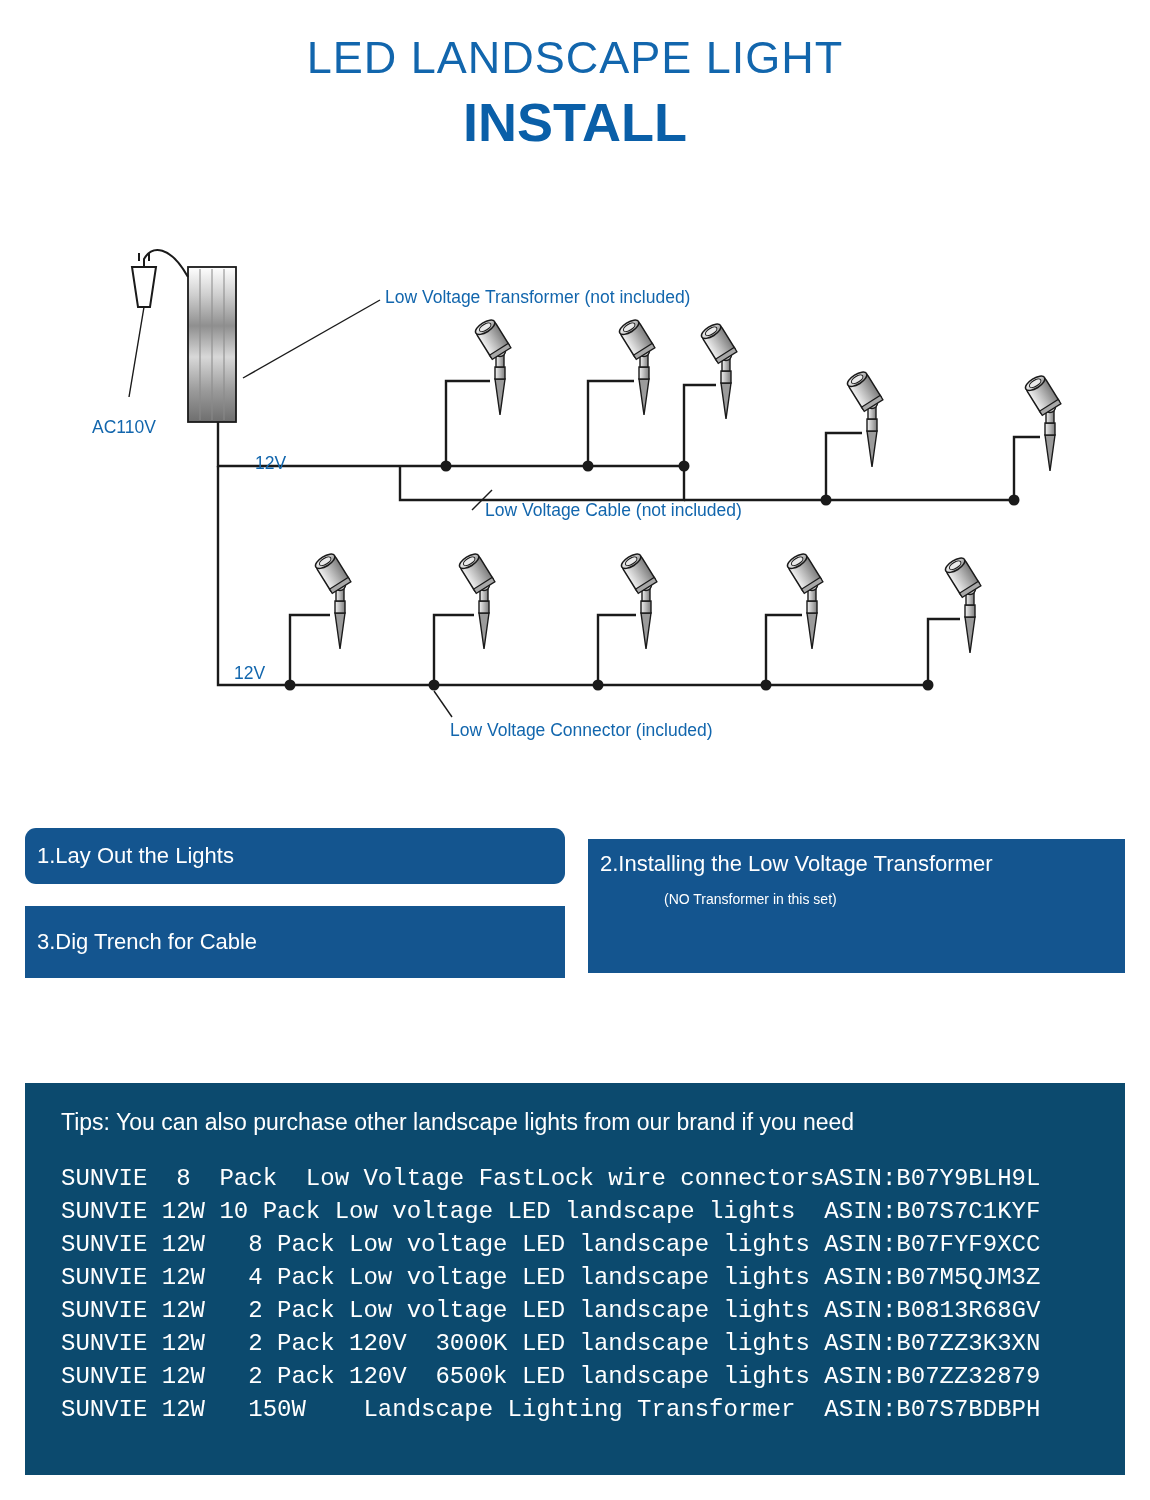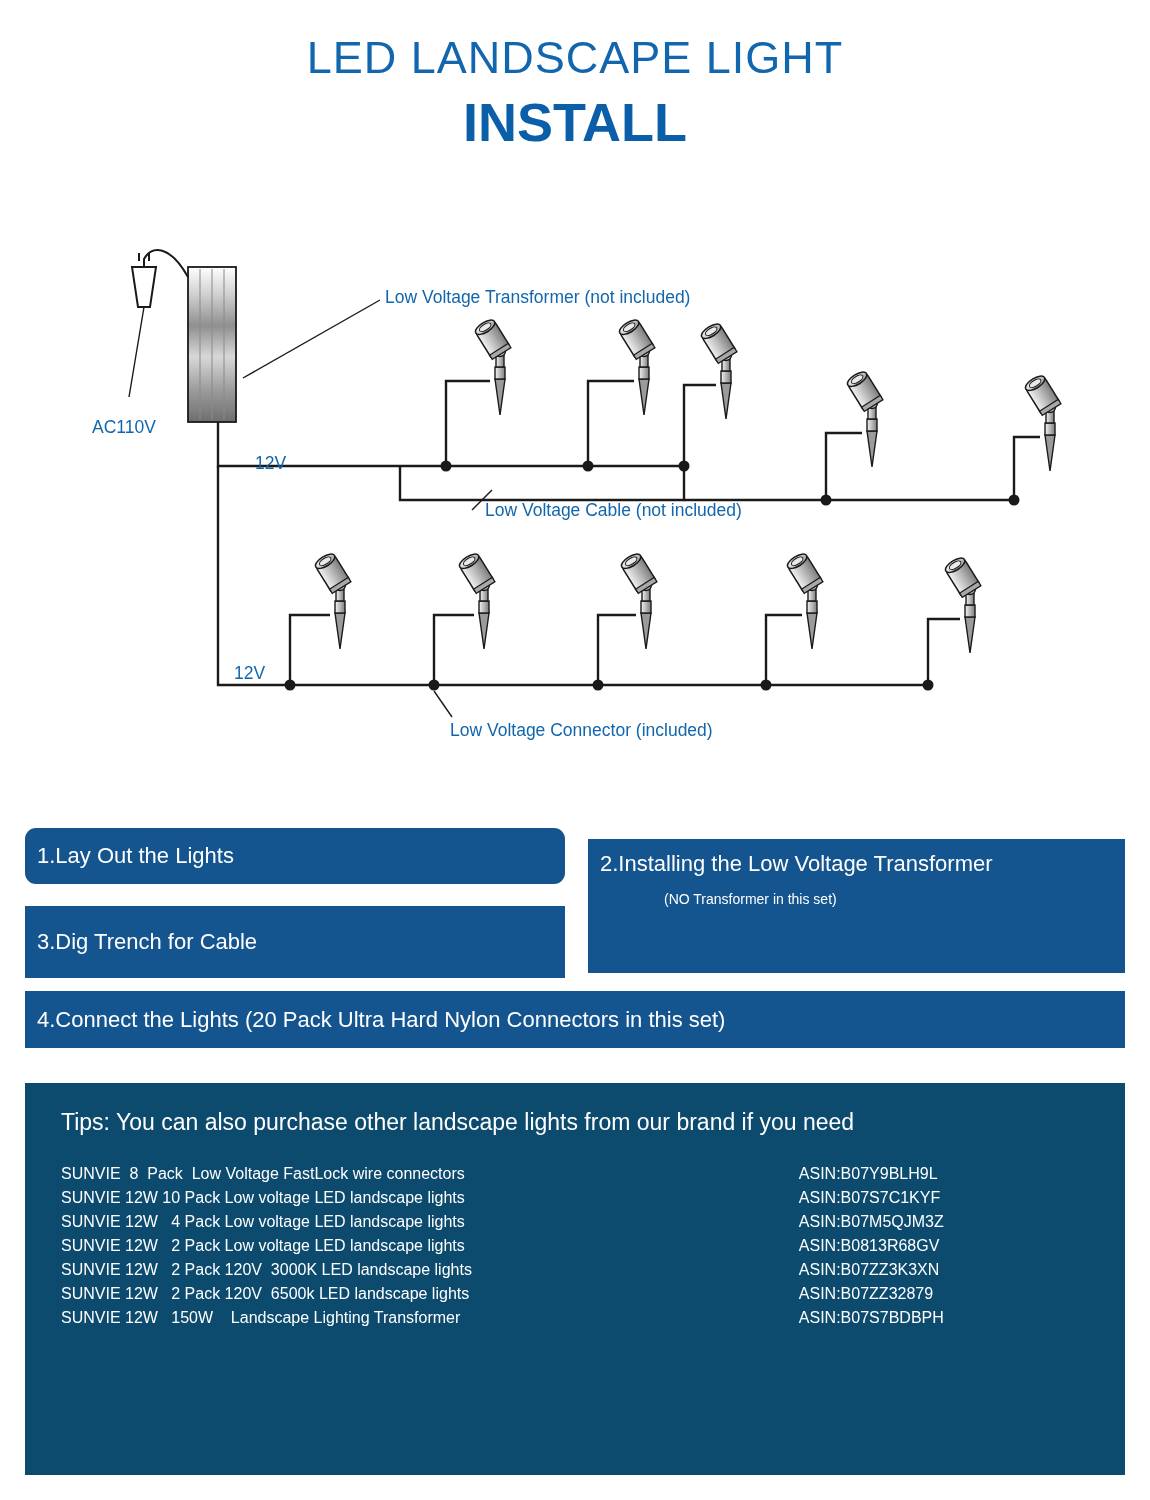--- a/index.html
+++ b/index.html
@@ -111,24 +111,25 @@
   }
   .tips-head {
     font-size: 23px;
     margin-bottom: 26px;
   }
   .tips-table {
     width: 100%;
     border-collapse: collapse;
   }
   .tips-table td {
-    font-size: 16px;
+    font-size: 24px;
     padding: 3px 0;
     color: #ffffff;
     white-space: pre;
+    font-family: Liberation Mono, monospace;
   }
   .tips-table td.desc { width: 760px; }
   .tips-table td.asin { width: 300px; margin-top: 12px; }
 </style>
 </head>
 <body>
 
 <div class="page">
 
   <div class="title-block">
@@ -250,36 +251,39 @@
 
   <div class="steps">
     <div class="step step-1">1.Lay Out the Lights</div>
     <div class="step step-3">3.Dig Trench for Cable</div>
 
     <div class="step step-2 multi">
       <div class="l1">2.Installing the Low Voltage Transformer</div>
       <div class="l2">(NO Transformer in this set)</div>
     </div>
 
-    <div class="step step-4">4.Connect the Lights (20 Pack Ultra Hard Nylon Connectors in this set)</div>
   </div>
 
   <div class="tips">
     <div class="tips-head">Tips: You can also purchase other landscape lights from our brand if you need</div>
     <table class="tips-table">
       <tbody>
         <tr>
           <td class="desc">SUNVIE  8  Pack  Low Voltage FastLock wire connectors</td>
           <td class="asin">ASIN:B07Y9BLH9L</td>
         </tr>
         <tr>
           <td class="desc">SUNVIE 12W 10 Pack Low voltage LED landscape lights</td>
           <td class="asin">ASIN:B07S7C1KYF</td>
         </tr>
         <tr>
+          <td class="desc">SUNVIE 12W   8 Pack Low voltage LED landscape lights</td>
+          <td class="asin">ASIN:B07FYF9XCC</td>
+        </tr>
+        <tr>
           <td class="desc">SUNVIE 12W   4 Pack Low voltage LED landscape lights</td>
           <td class="asin">ASIN:B07M5QJM3Z</td>
         </tr>
         <tr>
           <td class="desc">SUNVIE 12W   2 Pack Low voltage LED landscape lights</td>
           <td class="asin">ASIN:B0813R68GV</td>
         </tr>
         <tr>
           <td class="desc">SUNVIE 12W   2 Pack 120V  3000K LED landscape lights</td>
           <td class="asin">ASIN:B07ZZ3K3XN</td>

